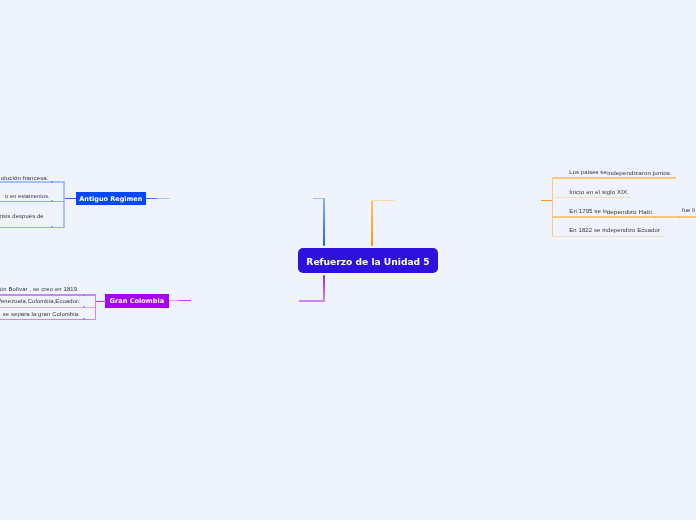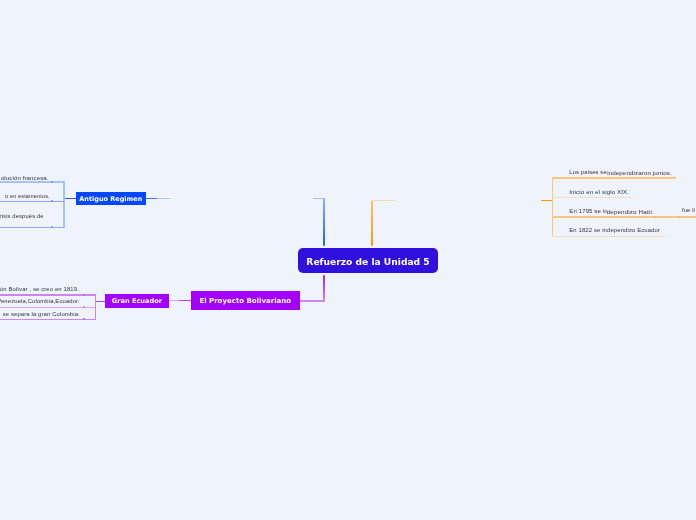--- a/index.html
+++ b/index.html
@@ -84,28 +84,25 @@
     <span>dependizo Haití.</span></div>
   <div class="leaf" style="left:682px;top:208.4px;font-size:5.80px;">
     <span>fue li</span></div>
 
   <div class="leaf" style="left:569.3px;top:228.4px;font-size:5.90px;">
     <span>En 1822 se independizo Ecuador</span></div>
 
   <div class="vline" style="left:322.9px;top:274.8px;width:2px;height:26.5px;background:linear-gradient(180deg,#9920f7 0%,#cd85fc 100%);"></div>
   <div class="hline" style="left:299.2px;top:300.3px;width:25.6px;background:#cd85fc;"></div>
 
-  <div class="node" style="left:191px;top:291.1px;width:108.5px;height:19.2px;background:#a400fe;color:#fff;font-size:7.0px;">
-    <span>El Proyecto Bolivariano</span>
-  </div>
 
   <div class="hline" style="left:168.4px;top:300.2px;width:23px;background:linear-gradient(90deg,#dba8fd 0%,#dba8fd 45%,#b349fc 48%,#ae3afc 100%);"></div>
 
   <div class="node" style="left:105.2px;top:293.6px;width:63.4px;height:14px;background:#a400fe;color:#fff;font-size:6.6px;">
-    <span>Gran Ecuador</span>
+    <span>Gran Colombia</span>
   </div>
 
   <div class="hline" style="left:94.7px;top:300.6px;width:11px;background:#b43dfc;"></div>
   <div class="vline" style="left:94.7px;top:294.3px;height:25.4px;background:#cc84fd;"></div>
 
   <div class="hline" style="left:-70px;top:294.3px;width:165.2px;background:#cc84fd;"></div>
   <div class="hline" style="left:-70px;top:306.6px;width:165.2px;background:#d9a5fd;"></div>
   <div class="hline" style="left:-70px;top:319px;width:165.2px;background:#cc84fd;"></div>
 
   <div class="tick" style="left:83.2px;top:293.6px;background:#b861fc;"></div>

